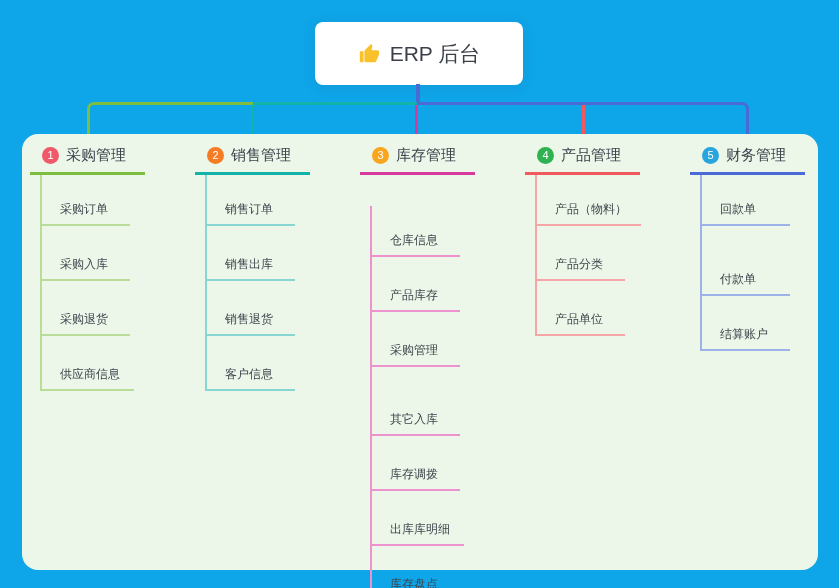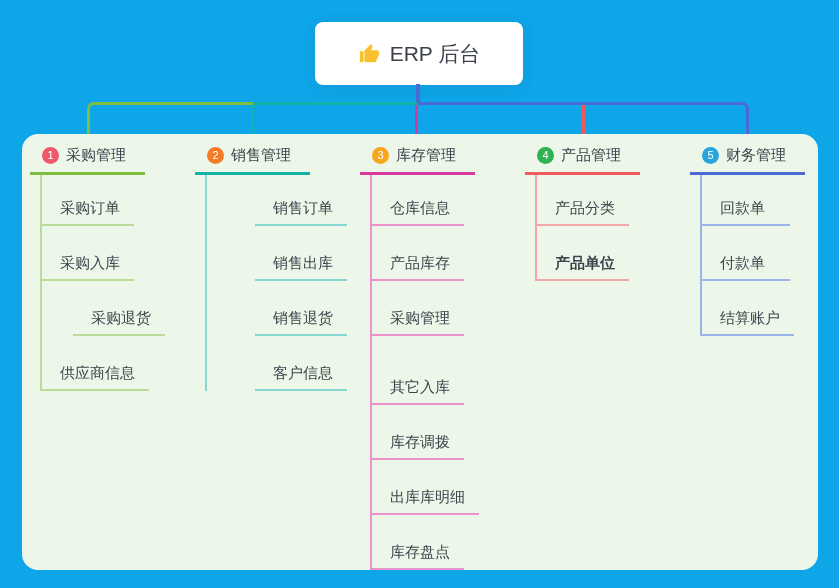--- a/index.html
+++ b/index.html
@@ -40,21 +40,21 @@
   }
   .badge{
     width:17px;height:17px;border-radius:50%;flex:0 0 17px;
     display:flex;align-items:center;justify-content:center;
     color:#fff;font-size:11px;line-height:1;
   }
   .items{margin-left:10px;border-left:2px solid;width:max-content;}
   .item{
     box-sizing:border-box;height:55px;min-width:88px;width:max-content;
     display:flex;align-items:flex-end;border-bottom:2px solid;
-    padding:0 14px 6px 18px;font-size:15px;color:#3f454d;
+    padding:0 14px 6px 18px;font-size:12px;color:#3f454d;
   }
   .item:first-child{height:51px;}
 </style>
 </head>
 <body>
 
 <div class="canvas">
 
   <div class="root-node">
     <span class="icon">
@@ -79,35 +79,35 @@
       <span class="badge" style="background: rgb(238, 90, 106);">1</span>
       <span class="branch-title">采购管理</span>
     </div>
     <div class="items" style="border-left-color: rgb(185, 220, 152);">
         <div class="item" style="border-bottom-color: rgb(185, 220, 152);">
           <span>采购订单</span>
         </div>
         <div class="item" style="border-bottom-color: rgb(185, 220, 152);">
           <span>采购入库</span>
         </div>
-        <div class="item" style="border-bottom-color: rgb(185, 220, 152); margin-left: 31px;">
+        <div class="item" style="border-bottom-color: rgb(185, 220, 152);">
           <span>采购退货</span>
         </div>
         <div class="item" style="border-bottom-color: rgb(185, 220, 152); font-family: Liberation Serif, serif;">
           <span>供应商信息</span>
         </div>
       </div>
   </div>
 
   <div class="branch" style="left: 195px;">
     <div class="branch-header" style="border-bottom-color: rgb(20, 179, 170);">
       <span class="badge" style="background: rgb(245, 123, 37);">2</span>
       <span class="branch-title">销售管理</span>
     </div>
-    <div class="items" style="border-left-color: rgb(135, 214, 208); padding-left: 48px;">
+    <div class="items" style="border-left-color: rgb(135, 214, 208);">
         <div class="item" style="border-bottom-color: rgb(135, 214, 208);">
           <span>销售订单</span>
         </div>
         <div class="item" style="border-bottom-color: rgb(135, 214, 208);">
           <span>销售出库</span>
         </div>
         <div class="item" style="border-bottom-color: rgb(135, 214, 208);">
           <span>销售退货</span>
         </div>
         <div class="item" style="border-bottom-color: rgb(135, 214, 208);">
@@ -115,21 +115,21 @@
         </div>
       </div>
   </div>
 
   <div class="branch" style="left: 360px;">
     <div class="branch-header" style="border-bottom-color: rgb(216, 57, 159);">
       <span class="badge" style="background: rgb(249, 166, 31);">3</span>
       <span class="branch-title">库存管理</span>
     </div>
     <div class="items" style="border-left-color: rgb(236, 146, 204);">
-        <div class="item" style="border-bottom-color: rgb(236, 146, 204);">
+        <div class="item" style="border-bottom-color: rgb(236, 146, 204); margin-top: 31px;">
           <span>仓库信息</span>
         </div>
         <div class="item" style="border-bottom-color: rgb(236, 146, 204);">
           <span>产品库存</span>
         </div>
         <div class="item" style="border-bottom-color: rgb(236, 146, 204);">
           <span>采购管理</span>
         </div>
         <div class="item" style="border-bottom-color: rgb(236, 146, 204); margin-top: 14px;">
           <span>其它入库</span>
@@ -145,39 +145,42 @@
         </div>
       </div>
   </div>
 
   <div class="branch" style="left: 525px;">
     <div class="branch-header" style="border-bottom-color: rgb(240, 90, 94);">
       <span class="badge" style="background: rgb(46, 178, 82);">4</span>
       <span class="branch-title">产品管理</span>
     </div>
     <div class="items" style="border-left-color: rgb(247, 166, 168);">
+        <div class="item" style="border-bottom-color: rgb(247, 166, 168);">
+          <span>产品（物料）</span>
+        </div>
         <div class="item" style="border-bottom-color: rgb(247, 166, 168); align-items: flex-end;">
           <span>产品分类</span>
         </div>
-        <div class="item" style="border-bottom-color: rgb(247, 166, 168); font-weight: bold;">
+        <div class="item" style="border-bottom-color: rgb(247, 166, 168);">
           <span>产品单位</span>
         </div>
       </div>
   </div>
 
   <div class="branch" style="left: 690px;">
     <div class="branch-header" style="border-bottom-color: rgb(74, 107, 214);">
       <span class="badge" style="background: rgb(41, 165, 222);">5</span>
       <span class="branch-title">财务管理</span>
     </div>
     <div class="items" style="border-left-color: rgb(157, 178, 232);">
         <div class="item" style="border-bottom-color: rgb(157, 178, 232);">
           <span>回款单</span>
         </div>
-        <div class="item" style="border-bottom-color: rgb(157, 178, 232);">
+        <div class="item" style="border-bottom-color: rgb(157, 178, 232); margin-top: 15px;">
           <span>付款单</span>
         </div>
         <div class="item" style="border-bottom-color: rgb(157, 178, 232); align-items: flex-end;">
           <span>结算账户</span>
         </div>
       </div>
   </div>
 </div>
 
 </body></html>

